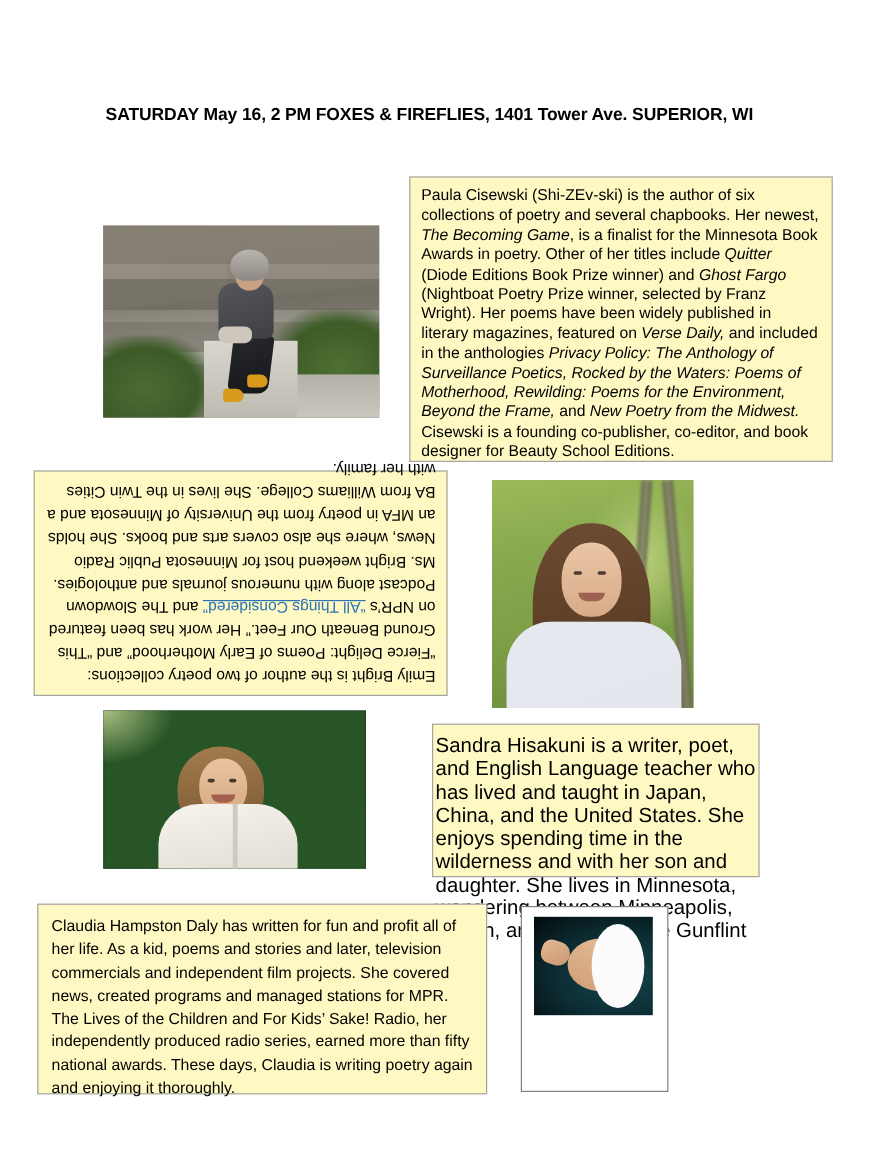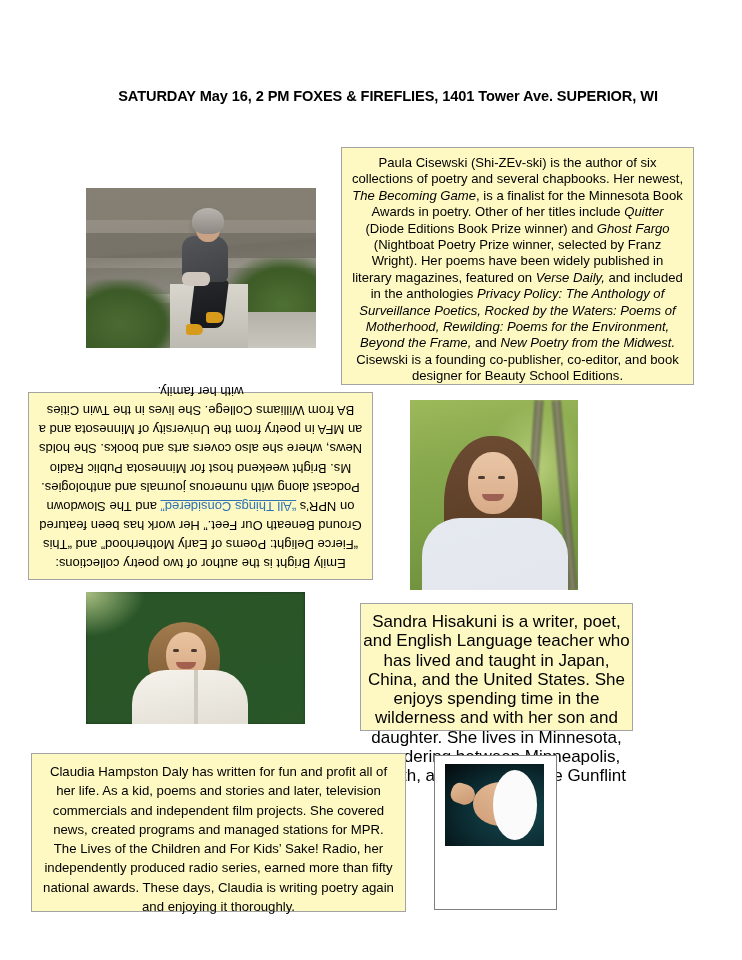--- a/index.html
+++ b/index.html
@@ -6,21 +6,21 @@
   * { box-sizing: border-box; }
   html, body { margin: 0; padding: 0; }
   body {
     width: 742px;
     height: 960px;
     background: #ffffff;
     font-family: "Liberation Sans", sans-serif;
     overflow: hidden;
     position: relative;
   }
-  .page { position: relative; width: 742px; height: 960px; text-align: center; }
+  .page { position: relative; width: 742px; height: 960px; }
 
   
   .header {
     position: absolute;
     left: 88px;
     top: 86px;
     width: 600px;
   }
   .header-line {
     font-family: "Liberation Sans", sans-serif;

